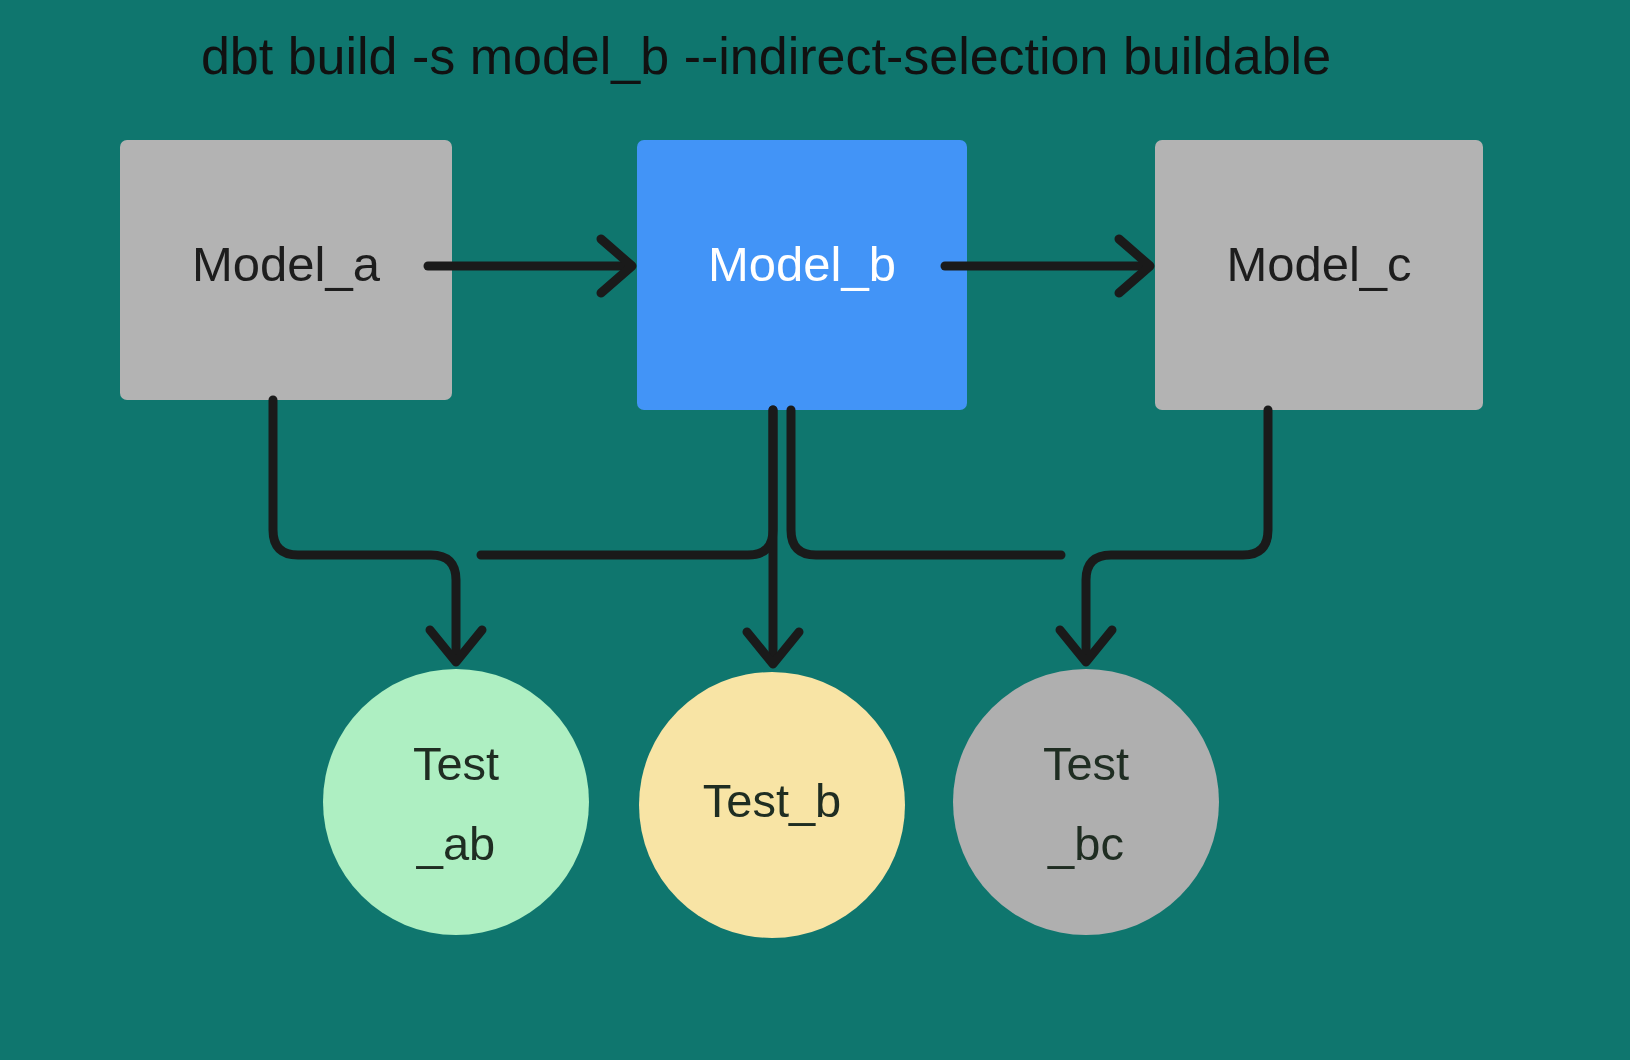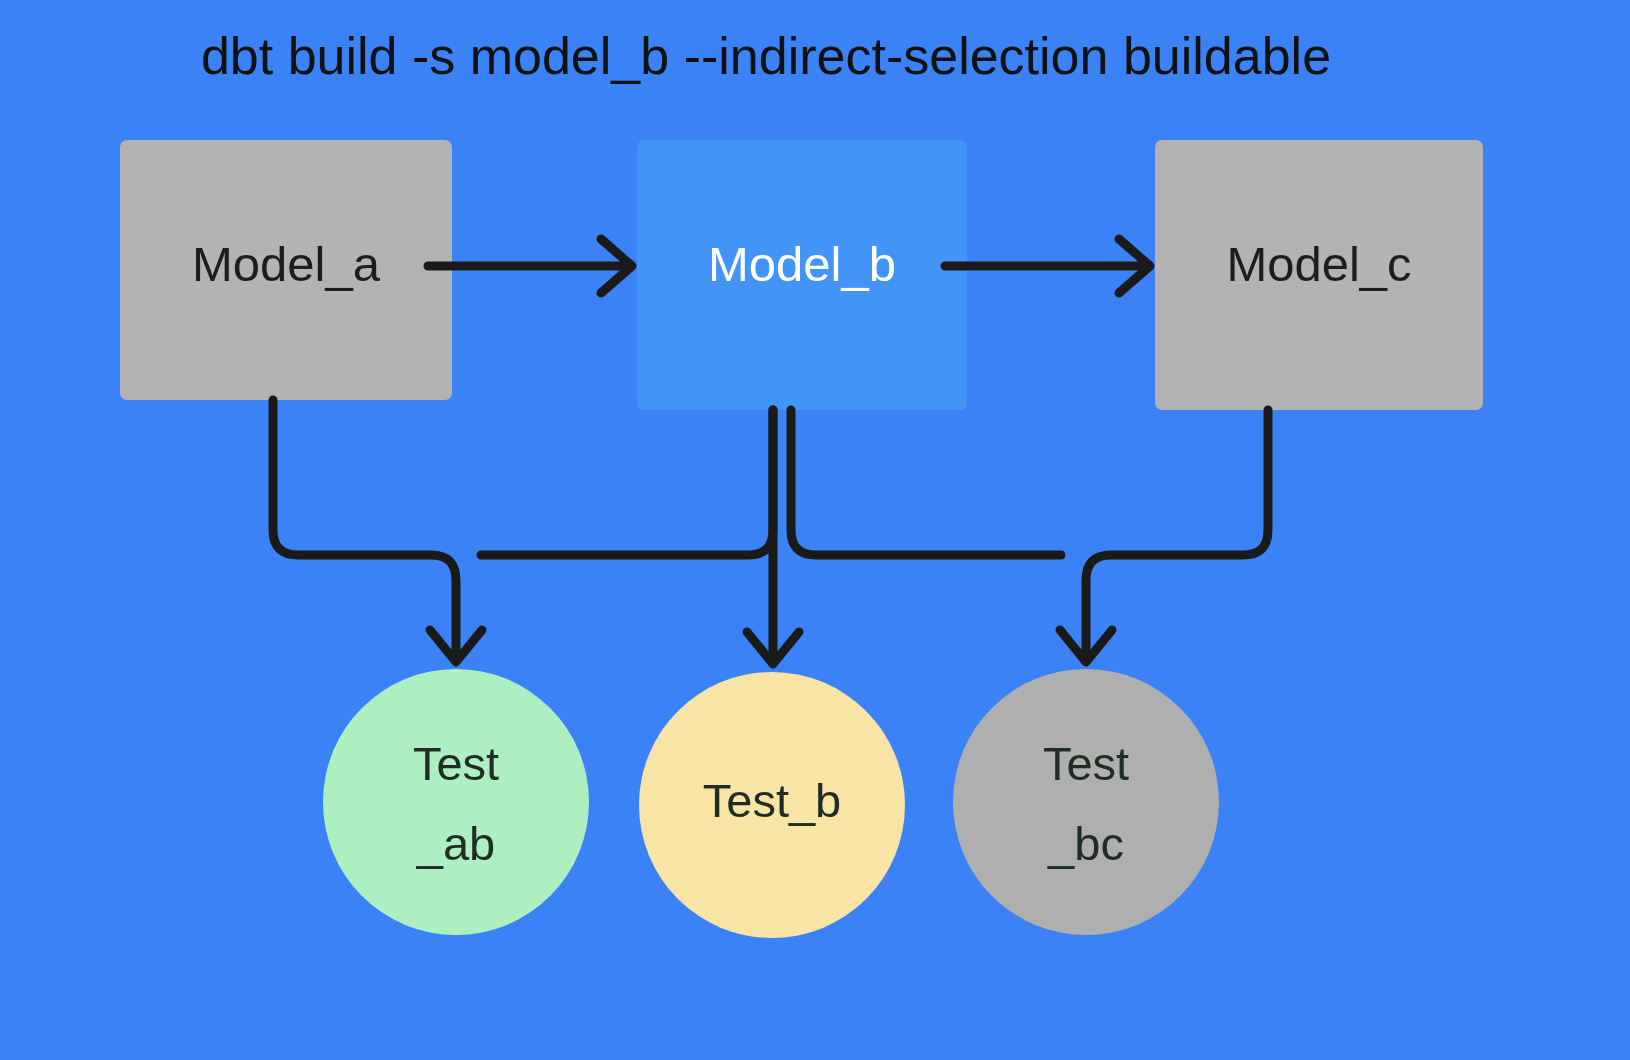--- a/index.html
+++ b/index.html
@@ -8,21 +8,21 @@
     padding: 0;
     background: #ffffff;
   }
   body {
     font-family: "Liberation Sans", sans-serif;
   }
   #canvas {
     position: relative;
     width: 1630px;
     height: 1060px;
-    background: #3b82f6;
+    background: #0f766e;
     overflow: hidden;
   }
   #diagram-svg {
     position: absolute;
     left: 0;
     top: 0;
     width: 1630px;
     height: 1060px;
   }
   .title-text {

